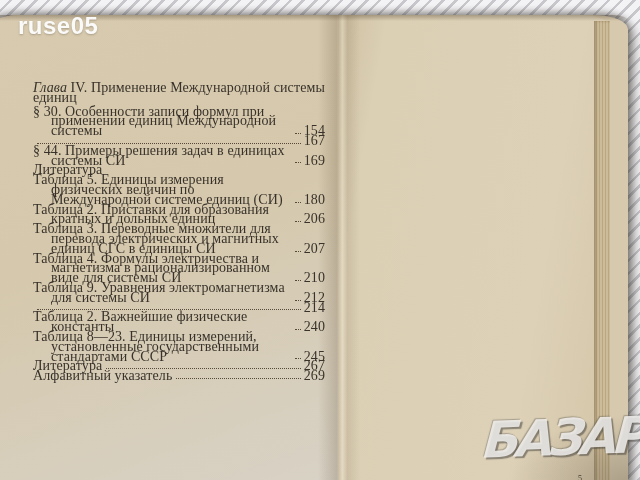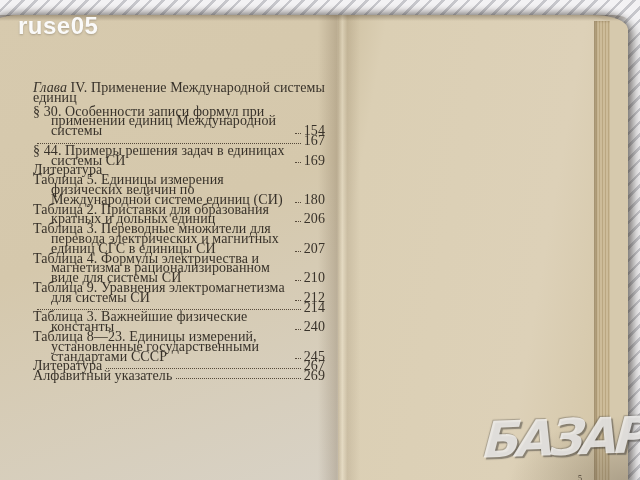--- a/index.html
+++ b/index.html
@@ -131,21 +131,21 @@
           <div class="toc-row toc-item">
             <span class="toc-label">Таблица 9. Уравнения электромагнетизма для системы СИ</span>
             <span class="toc-dots"></span>
             <span class="toc-page">212</span>
           </div>
           <div class="toc-row toc-item">
             <span class="toc-dots"></span>
             <span class="toc-page">214</span>
           </div>
           <div class="toc-row toc-item">
-            <span class="toc-label">Таблица 3. Важнейшие физические константы</span>
+            <span class="toc-label">Таблица 2. Важнейшие физические константы</span>
             <span class="toc-dots"></span>
             <span class="toc-page">240</span>
           </div>
           <div class="toc-row toc-item">
             <span class="toc-label">Таблица 8—23. Единицы измерений, установленные государственными стандартами СССР</span>
             <span class="toc-dots"></span>
             <span class="toc-page">245</span>
           </div>
           <div class="toc-row toc-item">
             <span class="toc-label">Литература</span>

